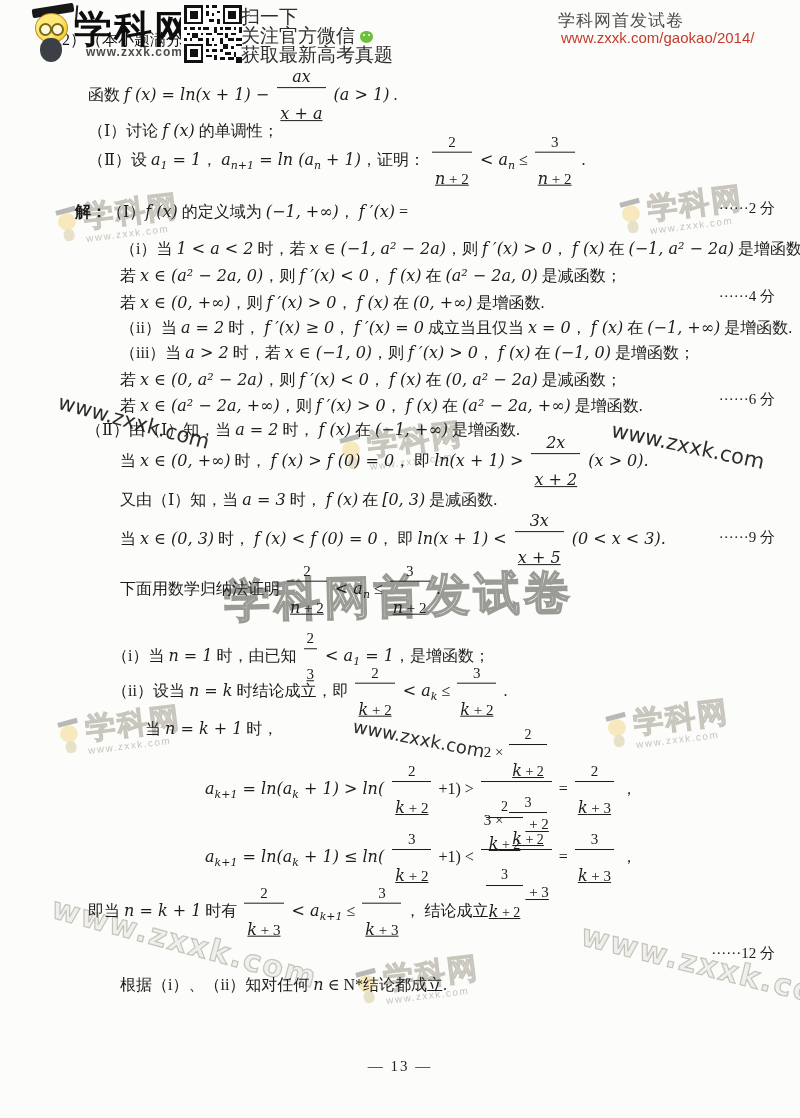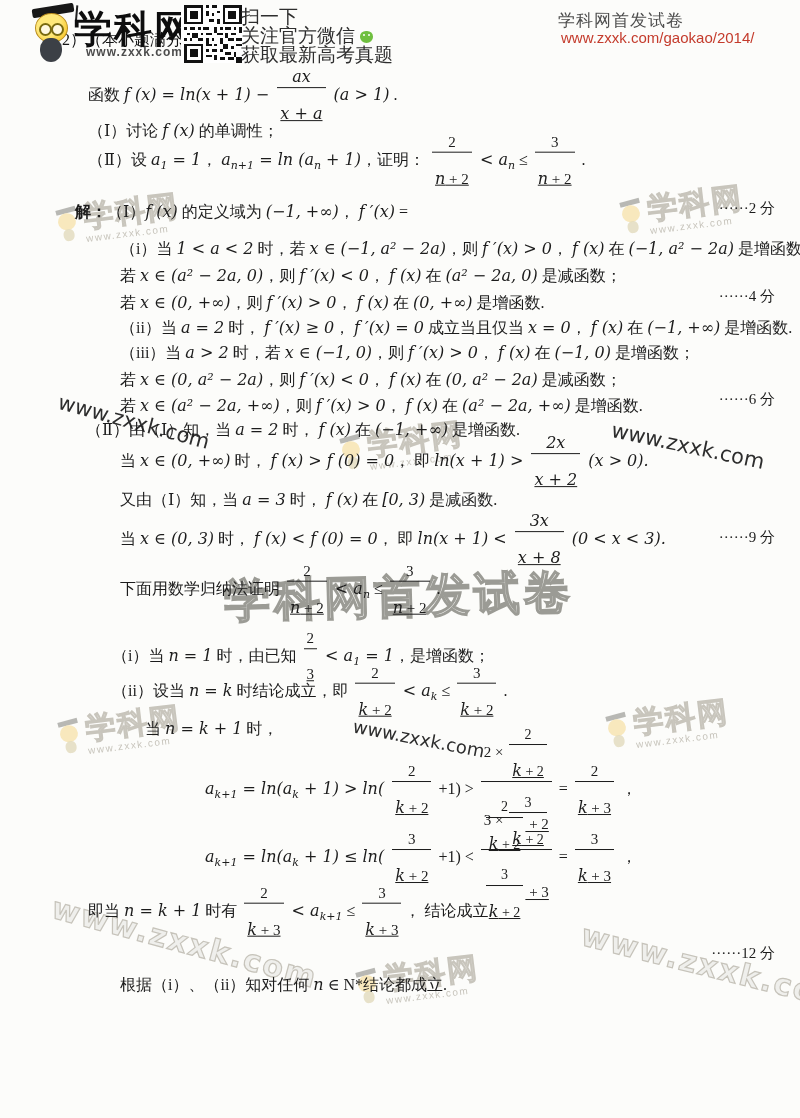--- a/index.html
+++ b/index.html
@@ -174,31 +174,32 @@
       <div class="line" style="left: 120px; top: 249px;"><span>（i）当 </span><span class="m">1 &lt; a &lt; 2</span><span> 时，若 </span><span class="m">x ∈ (−1, a² − 2a)</span><span>，则 </span><span class="m">f ′(x) &gt; 0</span><span>， </span><span class="m">f (x)</span><span> 在 </span><span class="m">(−1, a² − 2a)</span><span> 是增函数；</span></div>
       <div class="line" style="left: 120px; top: 276px;"><span>若 </span><span class="m">x ∈ (a² − 2a, 0)</span><span>，则 </span><span class="m">f ′(x) &lt; 0</span><span>， </span><span class="m">f (x)</span><span> 在 </span><span class="m">(a² − 2a, 0)</span><span> 是减函数；</span></div>
       <div class="line" style="left: 120px; top: 303px;"><span>若 </span><span class="m">x ∈ (0, +∞)</span><span>，则 </span><span class="m">f ′(x) &gt; 0</span><span>， </span><span class="m">f (x)</span><span> 在 </span><span class="m">(0, +∞)</span><span> 是增函数.</span></div>
       <div class="line" style="left: 120px; top: 328px;"><span>（ii）当 </span><span class="m">a = 2</span><span> 时， </span><span class="m">f ′(x) ≥ 0</span><span>， </span><span class="m">f ′(x) = 0</span><span> 成立当且仅当 </span><span class="m">x = 0</span><span>， </span><span class="m">f (x)</span><span> 在 </span><span class="m">(−1, +∞)</span><span> 是增函数.</span></div>
       <div class="line" style="left: 120px; top: 353px;"><span>（iii）当 </span><span class="m">a &gt; 2</span><span> 时，若 </span><span class="m">x ∈ (−1, 0)</span><span>，则 </span><span class="m">f ′(x) &gt; 0</span><span>， </span><span class="m">f (x)</span><span> 在 </span><span class="m">(−1, 0)</span><span> 是增函数；</span></div>
       <div class="line" style="left: 120px; top: 380px; text-align: right;"><span>若 </span><span class="m">x ∈ (0, a² − 2a)</span><span>，则 </span><span class="m">f ′(x) &lt; 0</span><span>， </span><span class="m">f (x)</span><span> 在 </span><span class="m">(0, a² − 2a)</span><span> 是减函数；</span></div>
       <div class="line" style="left: 120px; top: 406px;"><span>若 </span><span class="m">x ∈ (a² − 2a, +∞)</span><span>，则 </span><span class="m">f ′(x) &gt; 0</span><span>， </span><span class="m">f (x)</span><span> 在 </span><span class="m">(a² − 2a, +∞)</span><span> 是增函数.</span></div>
       <div class="line" style="left: 86px; top: 430px;"><span>（Ⅱ）由（Ⅰ）知，当 </span><span class="m">a = 2</span><span> 时， </span><span class="m">f (x)</span><span> 在 </span><span class="m">(−1, +∞)</span><span> 是增函数.</span></div>
       <div class="line" style="left: 120px; top: 462px;"><span>当 </span><span class="m">x ∈ (0, +∞)</span><span> 时， </span><span class="m">f (x) &gt; f (0) = 0</span><span>， 即 </span><span class="m">ln(x + 1) &gt; </span><span class="frac"><span class="num"><span class="m">2x</span></span><span class="den"><span class="m">x + 2</span></span></span><span class="m"> (x &gt; 0).</span></div>
       <div class="line" style="left: 120px; top: 500px;"><span>又由（Ⅰ）知，当 </span><span class="m">a = 3</span><span> 时， </span><span class="m">f (x)</span><span> 在 </span><span class="m">[0, 3)</span><span> 是减函数.</span></div>
-      <div class="line" style="left: 120px; top: 540px;"><span>当 </span><span class="m">x ∈ (0, 3)</span><span> 时， </span><span class="m">f (x) &lt; f (0) = 0</span><span>， 即 </span><span class="m">ln(x + 1) &lt; </span><span class="frac"><span class="num"><span class="m">3x</span></span><span class="den"><span class="m">x + 8</span></span></span><span class="m"> (0 &lt; x &lt; 3).</span></div>
+      <div class="line" style="left: 120px; top: 540px;"><span>当 </span><span class="m">x ∈ (0, 3)</span><span> 时， </span><span class="m">f (x) &lt; f (0) = 0</span><span>， 即 </span><span class="m">ln(x + 1) &lt; </span><span class="frac"><span class="num"><span class="m">3x</span></span><span class="den"><span class="m">x + 5</span></span></span><span class="m"> (0 &lt; x &lt; 3).</span></div>
       <div class="line" style="left: 120px; top: 590px;"><span>下面用数学归纳法证明 </span><span class="frac"><span class="num"><span>2</span></span><span class="den"><span class="m">n</span><span> + 2</span></span></span><span class="m"> &lt; a</span><sub class="m">n</sub><span> ≤ </span><span class="frac"><span class="num"><span>3</span></span><span class="den"><span class="m">n</span><span> + 2</span></span></span><span> .</span></div>
       <div class="line" style="left: 112px; top: 657px;"><span>（i）当 </span><span class="m">n = 1</span><span> 时，由已知 </span><span class="frac"><span class="num"><span>2</span></span><span class="den"><span>3</span></span></span><span class="m"> &lt; a</span><sub class="m">1</sub><span class="m"> = 1</span><span>，是增函数；</span></div>
       <div class="line" style="left: 112px; top: 692px;"><span>（ii）设当 </span><span class="m">n = k</span><span> 时结论成立，即 </span><span class="frac"><span class="num"><span>2</span></span><span class="den"><span class="m">k</span><span> + 2</span></span></span><span class="m"> &lt; a</span><sub class="m">k</sub><span> ≤ </span><span class="frac"><span class="num"><span>3</span></span><span class="den"><span class="m">k</span><span> + 2</span></span></span><span> .</span></div>
       <div class="line" style="left: 145px; top: 729px;"><span>当 </span><span class="m">n = k + 1</span><span> 时，</span></div>
       <div class="line" style="left: 205px; top: 790px;"><span class="m">a</span><sub class="m">k+1</sub><span class="m"> = ln(a</span><sub class="m">k</sub><span class="m"> + 1) &gt; ln( </span><span class="frac"><span class="num"><span>2</span></span><span class="den"><span class="m">k</span><span> + 2</span></span></span><span> +1) &gt; </span><span class="frac"><span class="num"><span>2 × </span><span class="frac"><span class="num"><span>2</span></span><span class="den"><span class="m">k</span><span> + 2</span></span></span></span><span class="den"><span class="frac"><span class="num"><span>2</span></span><span class="den"><span class="m">k</span><span> + 2</span></span></span><span> + 2</span></span></span><span> = </span><span class="frac"><span class="num"><span>2</span></span><span class="den"><span class="m">k</span><span> + 3</span></span></span><span> ，</span></div>
       <div class="line" style="left: 205px; top: 858px;"><span class="m">a</span><sub class="m">k+1</sub><span class="m"> = ln(a</span><sub class="m">k</sub><span class="m"> + 1) ≤ ln( </span><span class="frac"><span class="num"><span>3</span></span><span class="den"><span class="m">k</span><span> + 2</span></span></span><span> +1) &lt; </span><span class="frac"><span class="num"><span>3 × </span><span class="frac"><span class="num"><span>3</span></span><span class="den"><span class="m">k</span><span> + 2</span></span></span></span><span class="den"><span class="frac"><span class="num"><span>3</span></span><span class="den"><span class="m">k</span><span> + 2</span></span></span><span> + 3</span></span></span><span> = </span><span class="frac"><span class="num"><span>3</span></span><span class="den"><span class="m">k</span><span> + 3</span></span></span><span> ，</span></div>
       <div class="line" style="left: 88px; top: 912px;"><span>即当 </span><span class="m">n = k + 1</span><span> 时有 </span><span class="frac"><span class="num"><span>2</span></span><span class="den"><span class="m">k</span><span> + 3</span></span></span><span class="m"> &lt; a</span><sub class="m">k+1</sub><span> ≤ </span><span class="frac"><span class="num"><span>3</span></span><span class="den"><span class="m">k</span><span> + 3</span></span></span><span>， 结论成立.</span></div>
       <div class="line" style="left: 120px; top: 953px; margin-top: 32px;"><span>根据（i）、（ii）知对任何 </span><span class="m">n</span><span> ∈ N*结论都成立.</span></div>
     </div>
   <div id="score-layer">
       <div class="score" style="top: 208px;">······2 分</div>
       <div class="score" style="top: 296px;">······4 分</div>
       <div class="score" style="top: 399px;">······6 分</div>
       <div class="score" style="top: 537px;">······9 分</div>
       <div class="score" style="top: 953px;">······12 分</div>
     </div>
 
+  <div class="page-number">— 13 —</div>
 </div>
 
 </body></html>

